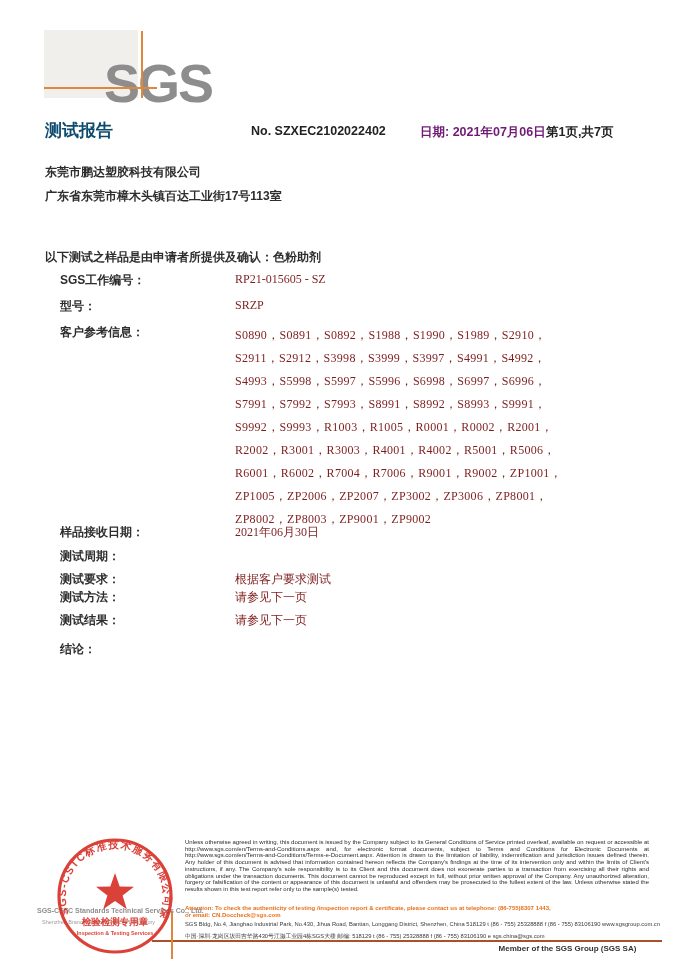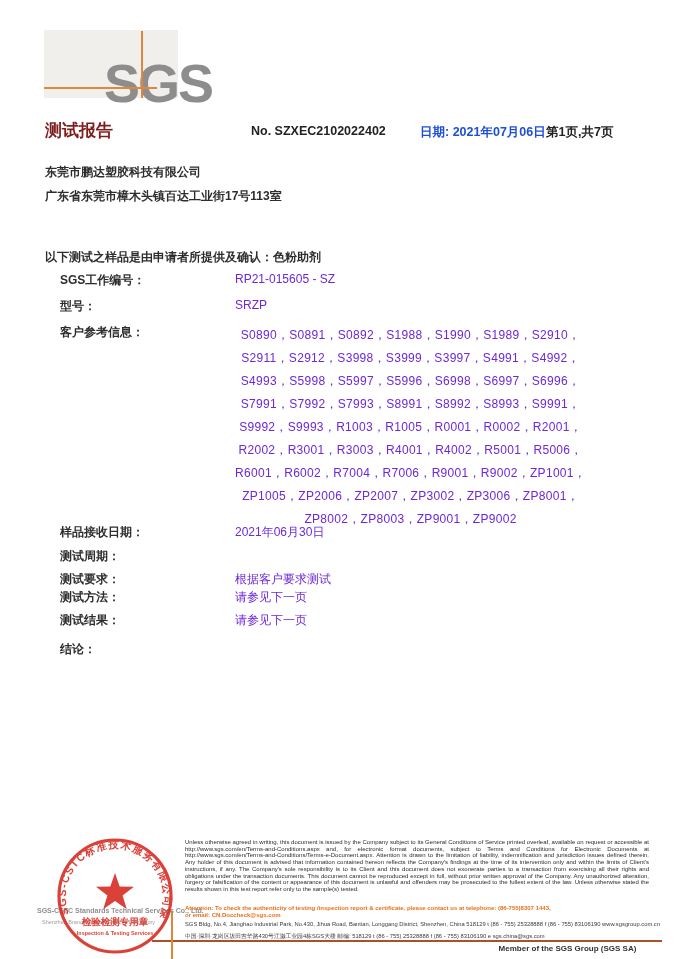--- a/index.html
+++ b/index.html
@@ -1,37 +1,37 @@
 <!DOCTYPE html>
 <html><head>
 <meta charset="utf-8">
 <style>
   html,body{margin:0;padding:0;background:#ffffff;}
   #page{
     position:relative;width:677px;height:959px;background:#ffffff;overflow:hidden;
     font-family:"Liberation Sans","DejaVu Sans",sans-serif;color:#2d2d2d;
   }
   
-  .logo-box{position:absolute;left:44px;top:30px;width:134px;height:68px;background:#f1efec;}
+  .logo-box{position:absolute;left:44px;top:30px;width:94px;height:68px;background:#f1efec;}
   .logo-text{position:absolute;left:60px;top:26px;font-size:54px;font-weight:bold;
     color:#8d8d8d;letter-spacing:-2px;line-height:1;}
   .crop-v-top{position:absolute;left:141px;top:31px;width:2px;height:67px;}
   .crop-h-top{position:absolute;left:44px;top:87px;width:113px;height:2px;}
   
-  .doc-title{position:absolute;left:45px;top:119px;font-size:17px;font-weight:bold;color:#7f1d1d;}
+  .doc-title{position:absolute;left:45px;top:119px;font-size:17px;font-weight:bold;color:#0c4a6e;}
   .report-no{position:absolute;left:235px;top:124px;font-size:12.5px;font-weight:600;color:#222;padding-left:16px;}
-  .report-date{position:absolute;left:420px;top:124px;font-size:12.5px;font-weight:600;color:#1d4ed8;}
+  .report-date{position:absolute;left:420px;top:124px;font-size:12.5px;font-weight:600;color:#701a75;}
   .report-pages{position:absolute;left:546px;top:124px;font-size:12.5px;font-weight:600;color:#222;}
   
   .applicant{position:absolute;left:45px;top:160px;font-size:12px;font-weight:600;line-height:24px;}
   
   .intro{position:absolute;left:45px;top:249px;font-size:12px;font-weight:600;}
   .flabel{position:absolute;left:60px;font-size:12px;font-weight:600;}
-  .fvalue{position:absolute;left:235px;font-size:12px;font-weight:400;color:#6d28d9;}
-  .pre{white-space:pre-line;text-align:center;}
+  .fvalue{position:absolute;left:235px;font-size:12px;font-weight:400;color:#7f1d1d;font-family:Liberation Serif, serif;}
+  .pre{white-space:pre-line;}
   .ref-list{line-height:23px;letter-spacing:.3px;}
   .conclusion{width:416px;line-height:19.5px;text-align:justify;}
   
   .legal{position:absolute;left:185px;top:839px;width:464px;font-size:6px;line-height:6.7px;
     text-align:justify;color:#2b2b2b;}
   .attention{position:absolute;left:185px;top:905px;width:464px;font-size:6px;line-height:6.7px;
     font-weight:bold;white-space:pre-line;}
   .addr{position:absolute;left:185px;font-size:5.8px;color:#3a3a3a;white-space:nowrap;}
   .addr-en{top:921px;}
   .addr-cn{top:931.5px;}

